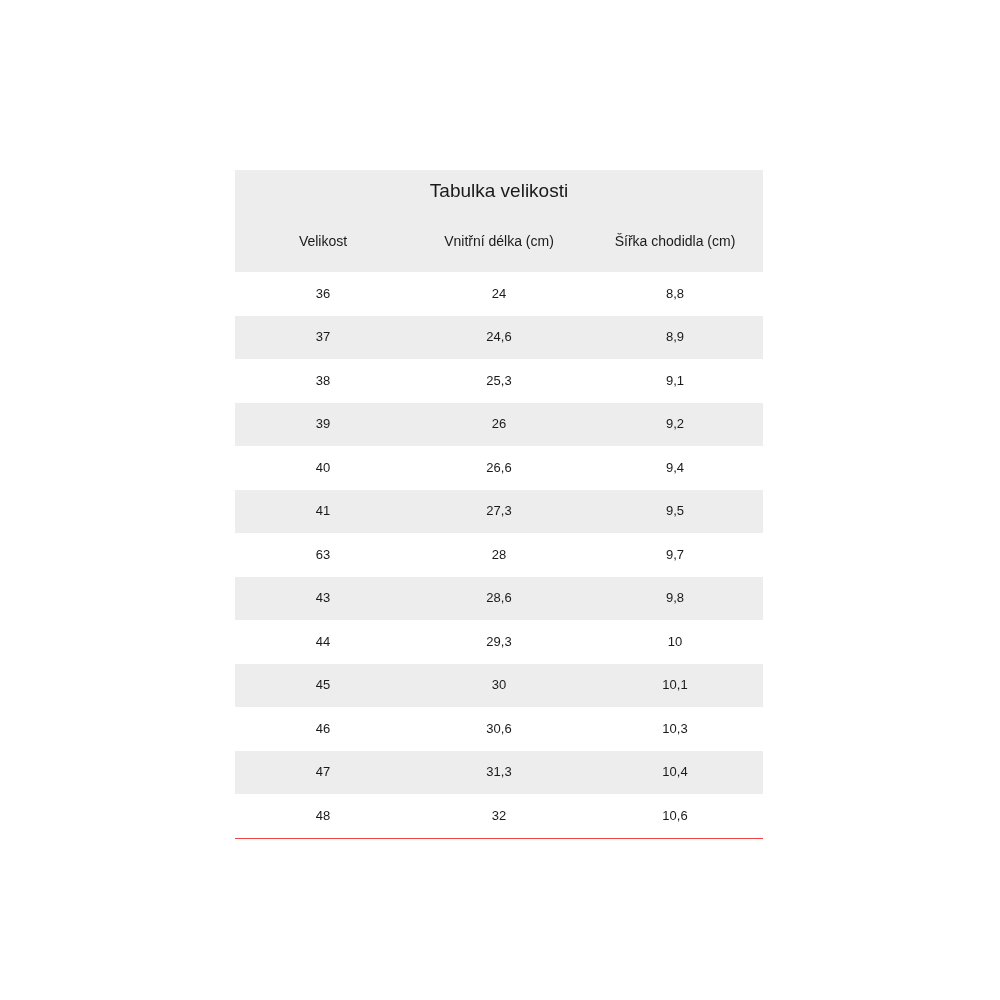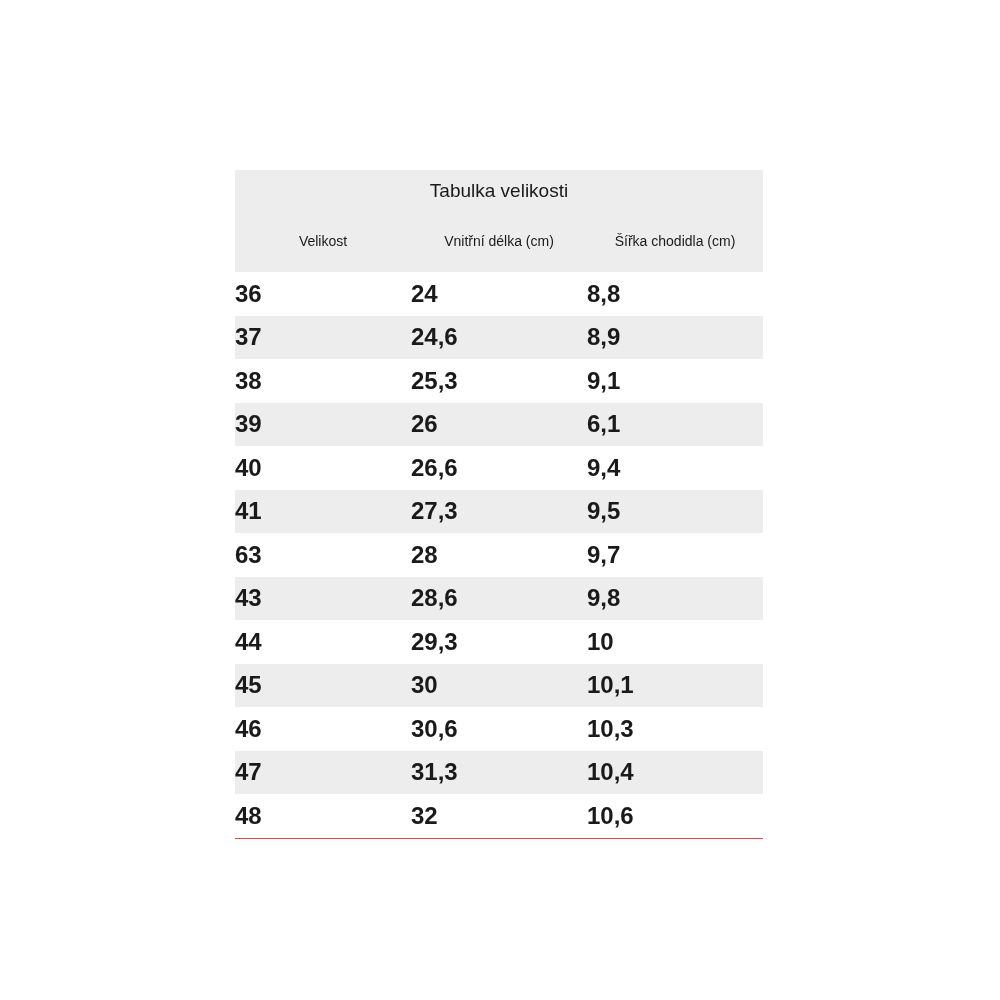--- a/index.html
+++ b/index.html
@@ -73,26 +73,26 @@
   }
 
   .col-head {
     display: block;
     font-size: 14px;
   }
 
   
   tbody td {
     height: 43.5px;
+    text-align: center;
     vertical-align: middle;
     padding: 0;
     border: none;
-    font-size: 24px;
+    font-size: 13px;
     background: #ffffff;
-    font-weight: bold;
   }
 
   tbody tr.striped td {
     background: #ededed;
     margin-top: 48px;
   }
 
   tbody tr:last-child td {
     border-bottom: 1px solid #ef4444;
   }
@@ -141,21 +141,21 @@
           <td>8,9</td>
         </tr>
         <tr>
           <td>38</td>
           <td>25,3</td>
           <td>9,1</td>
         </tr>
         <tr class="striped">
           <td>39</td>
           <td>26</td>
-          <td>6,1</td>
+          <td>9,2</td>
         </tr>
         <tr>
           <td>40</td>
           <td>26,6</td>
           <td>9,4</td>
         </tr>
         <tr class="striped">
           <td>41</td>
           <td>27,3</td>
           <td>9,5</td>

